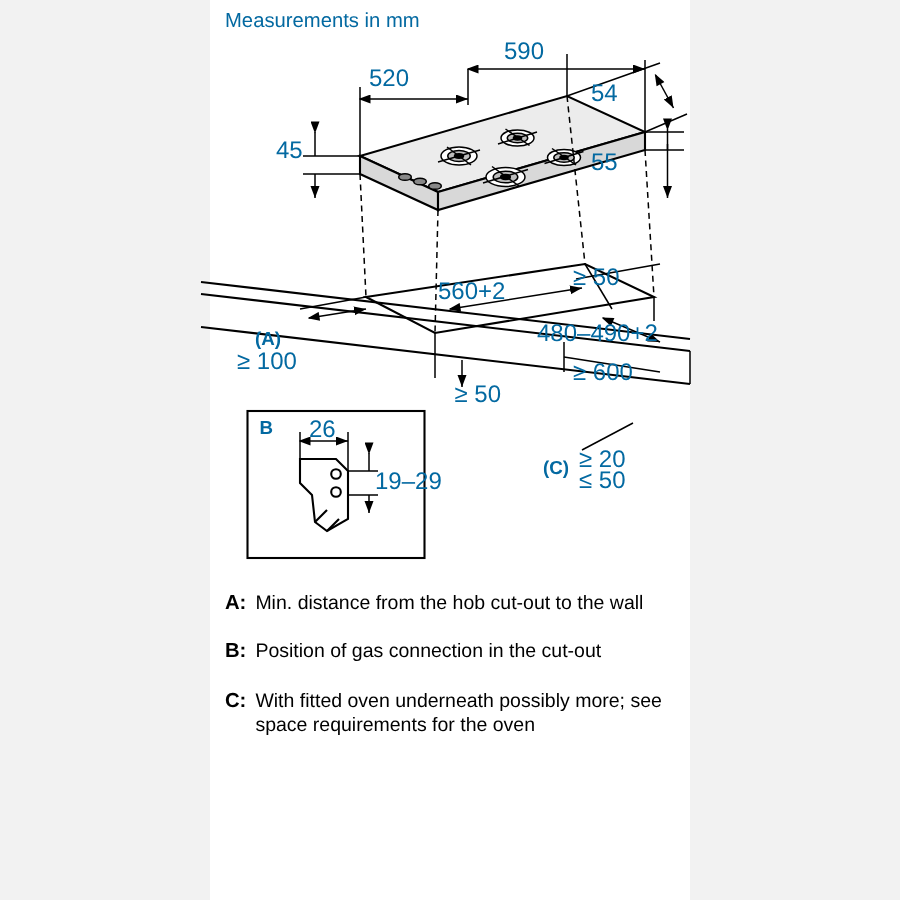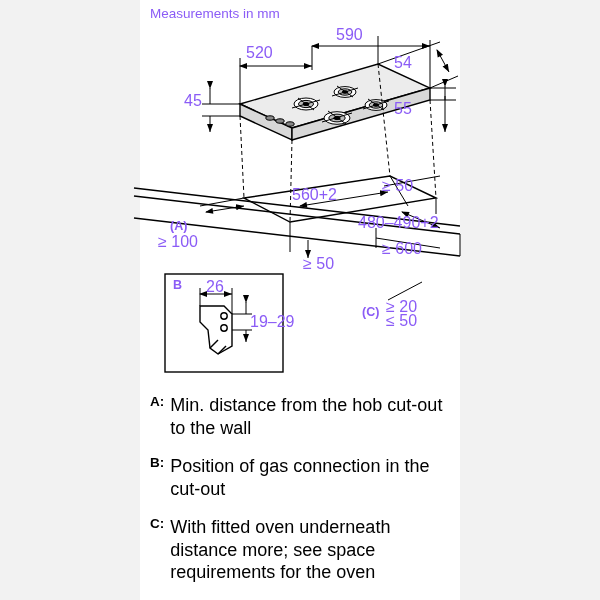--- a/index.html
+++ b/index.html
@@ -12,26 +12,26 @@
   #page{
     position:relative;
     width:600px;height:600px;
     background:#f2f2f2;
   }
   #sheet{
     position:absolute;
     left:140px;top:0;width:320px;height:600px;
     background:#ffffff;
   }
-  .txt{position:absolute;color:#8b5cf6;white-space:pre;}
+  .txt{position:absolute;color:#0369a1;white-space:pre;}
   .hdr{font-size:13.5px;}
   .dim{font-size:16px;}
   .dimb{font-size:12.5px;font-weight:bold;}
   .legend-key{font-size:13.5px;font-weight:bold;}
-  .legend-val{font-size:18px;}
+  .legend-val{font-size:13px;}
   svg{position:absolute;left:0;top:0;overflow:visible;}
   .ln{stroke:#000;fill:none;}
   .thin{stroke-width:1;}
   .med{stroke-width:1.4;}
   .dash{stroke-dasharray:4 3;}
   .nofill{fill:none;}
   .grayfill{fill:#d8d8d8;}
   .ltgray{fill:#ececec;}
   .boxB{fill:#ffffff;stroke:#000;stroke-width:1.4;}
 </style>
@@ -191,18 +191,18 @@
       <div style="display:flex;gap:6px;margin-bottom:16px;">
         <div class="legend-key">A:</div>
         <div class="legend-val" style="line-height:1.25;">Min. distance from the hob cut-out to the wall</div>
       </div>
       <div style="display:flex;gap:6px;margin-bottom:16px;">
         <div class="legend-key">B:</div>
         <div class="legend-val" style="line-height:1.25;">Position of gas connection in the cut-out</div>
       </div>
       <div style="display:flex;gap:6px;margin-bottom:18px;">
         <div class="legend-key">C:</div>
-        <div class="legend-val" style="line-height:1.25;">With fitted oven underneath distance more; see space requirements for the oven</div>
+        <div class="legend-val" style="line-height:1.25;">With fitted oven underneath possibly more; see space requirements for the oven</div>
       </div>
     </div>
 
   </div>
 </div>
 
 </body></html>

